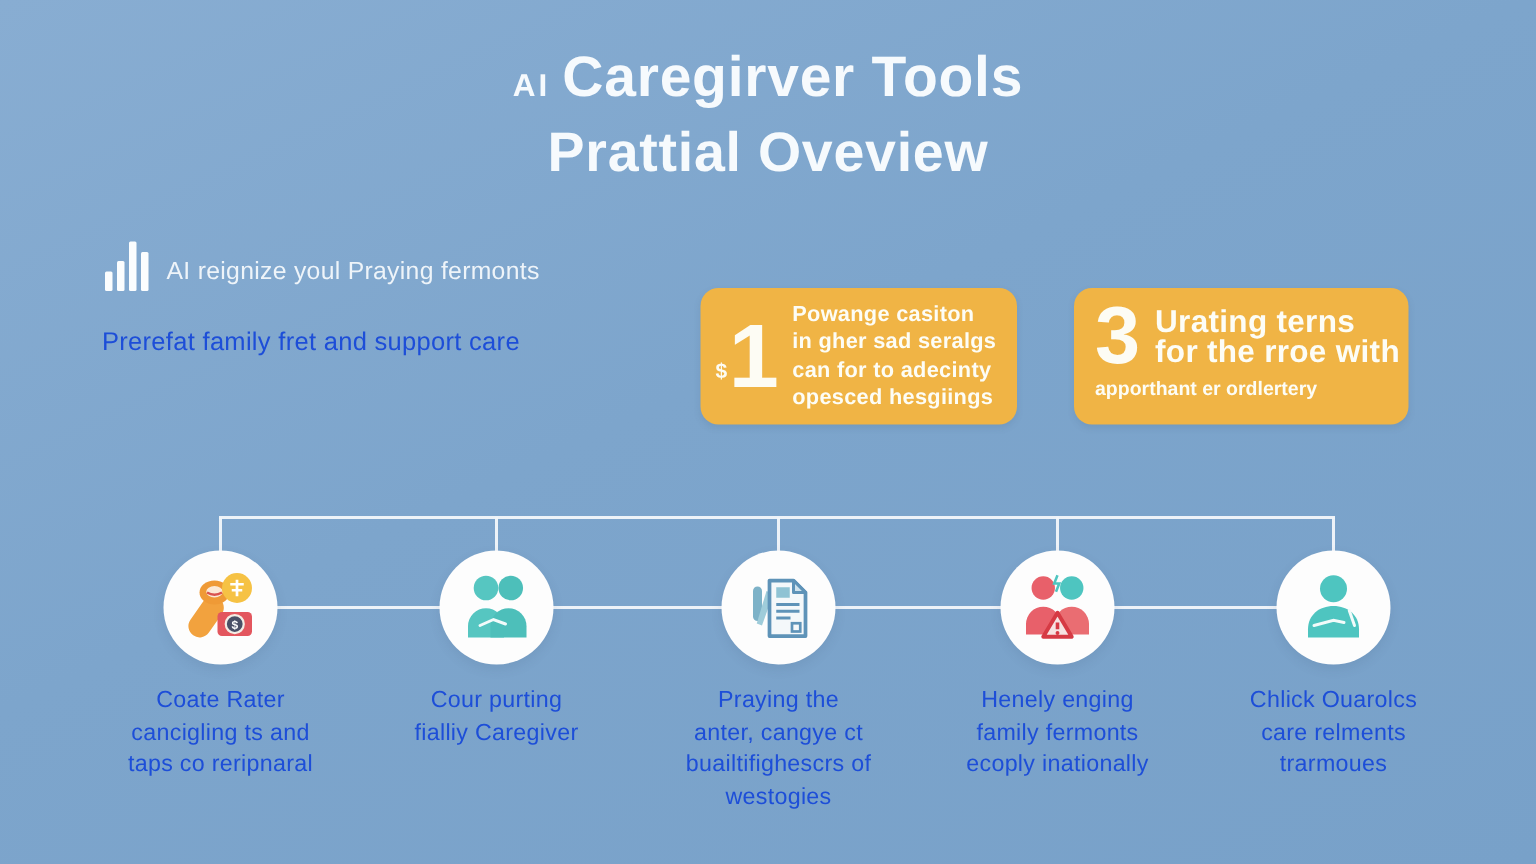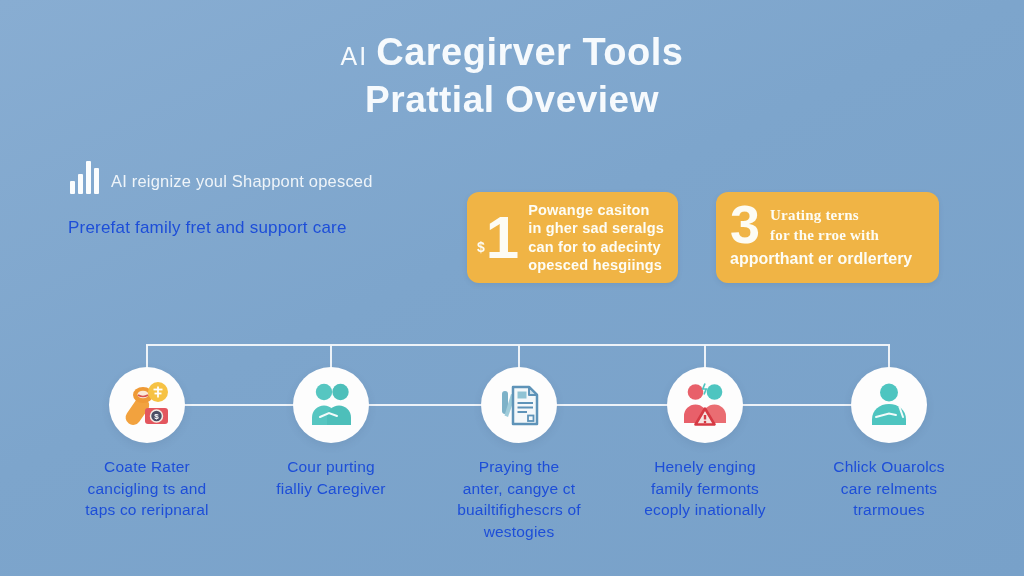--- a/index.html
+++ b/index.html
@@ -7,21 +7,21 @@
     width:1024px;height:576px;overflow:hidden;position:relative;
     background:linear-gradient(155deg,#88add2 0%,#7da5cc 45%,#78a1c9 100%);
     font-family:"Liberation Sans",sans-serif;color:#f4f8fb;
     -webkit-font-smoothing:antialiased;
   }
   .abs{position:absolute;}
 
   
   .header{top:30px;left:0;width:1024px;text-align:center;color:#f6fafd;}
   .h-line1{font-size:38px;font-weight:bold;letter-spacing:.5px;line-height:44px;}
-  .h-prefix{font-size:25px;font-weight:normal;letter-spacing:2px;margin-right:8px;}
+  .h-prefix{font-size:21px;font-weight:bold;letter-spacing:2px;margin-right:8px;}
   .h-line2{font-size:37px;font-weight:bold;letter-spacing:.5px;line-height:42px;margin-top:1px;}
 
   
   .feature-row{top:158px;left:70px;display:flex;align-items:flex-end;gap:12px;}
   .bars{display:flex;align-items:flex-end;gap:3px;height:36px;}
   .bars div{width:5px;background:#fbfdfe;border-radius:1px;}
   .b1{height:13px;} .b2{height:20px;} .b3{height:33px;} .b4{height:26px;}
   .feature-label{font-size:16.5px;color:#eef4f9;padding-bottom:3px;letter-spacing:.2px;}
   .feature-desc{top:214px;left:68px;width:340px;font-size:17px;line-height:27px;color:#1d4ed8;letter-spacing:.2px;}
 
@@ -31,22 +31,22 @@
   .card1{top:192px;left:467px;width:211px;height:91px;padding:10px 12px 10px 10px;
          display:flex;align-items:center;gap:9px;}
   .card2{top:192px;left:716px;width:223px;height:91px;padding:10px 14px;}
   .card-num{display:flex;align-items:flex-end;font-weight:bold;line-height:.85;color:#fdfcf4;}
   .num-big{font-size:60px;}
   .num-prefix{font-size:14px;margin-bottom:9px;margin-right:1px;}
   .card-lines{font-size:14.5px;line-height:18.5px;font-weight:bold;letter-spacing:.2px;}
   .card-lines div{white-space:nowrap;}
   .card2 .row{display:flex;align-items:center;gap:10px;}
   .card2 .num-big{font-size:54px;}
-  .card2 .card-lines{font-size:15px;line-height:20px;font-family:Liberation Serif, serif;}
-  .card2 .full-line{font-size:16px;line-height:20px;font-weight:bold;margin-top:1px;white-space:nowrap;}
+  .card2 .card-lines{font-size:21px;line-height:20px;}
+  .card2 .full-line{font-size:13px;line-height:20px;font-weight:bold;margin-top:1px;white-space:nowrap;}
 
   
   .tl-line{background:#f3f7fa;opacity:.95;}
   .tl-top{top:344px;left:146px;width:744px;height:2px;}
   .tl-mid{top:404px;left:146px;width:744px;height:2px;}
   .tl-drop{width:2px;height:26px;top:345px;}
   .circle{width:76px;height:76px;border-radius:50%;background:#fdfdfd;top:367px;
           box-shadow:0 3px 8px rgba(50,70,100,.10);display:flex;align-items:center;justify-content:center;}
   .caption{top:456px;width:210px;text-align:center;font-size:15.5px;line-height:21.5px;
            color:#1d4ed8;letter-spacing:.2px;}
@@ -59,21 +59,21 @@
   <div class="h-line2">Prattial Oveview</div>
 </div>
 
 <div class="abs feature-row">
   <div class="bars">
     <div class="b1"></div>
       <div class="b2"></div>
       <div class="b3"></div>
       <div class="b4"></div>
   </div>
-  <div class="feature-label">AI reignize youl Shappont opesced</div>
+  <div class="feature-label">AI reignize youl Praying fermonts</div>
 </div>
 <div class="abs feature-desc">
   <div>Prerefat family fret and support care</div>
 </div>
 
 <div class="abs card card1">
   <div class="card-num">
     <span class="num-prefix">$</span>
       <span class="num-big">1</span>
   </div>

